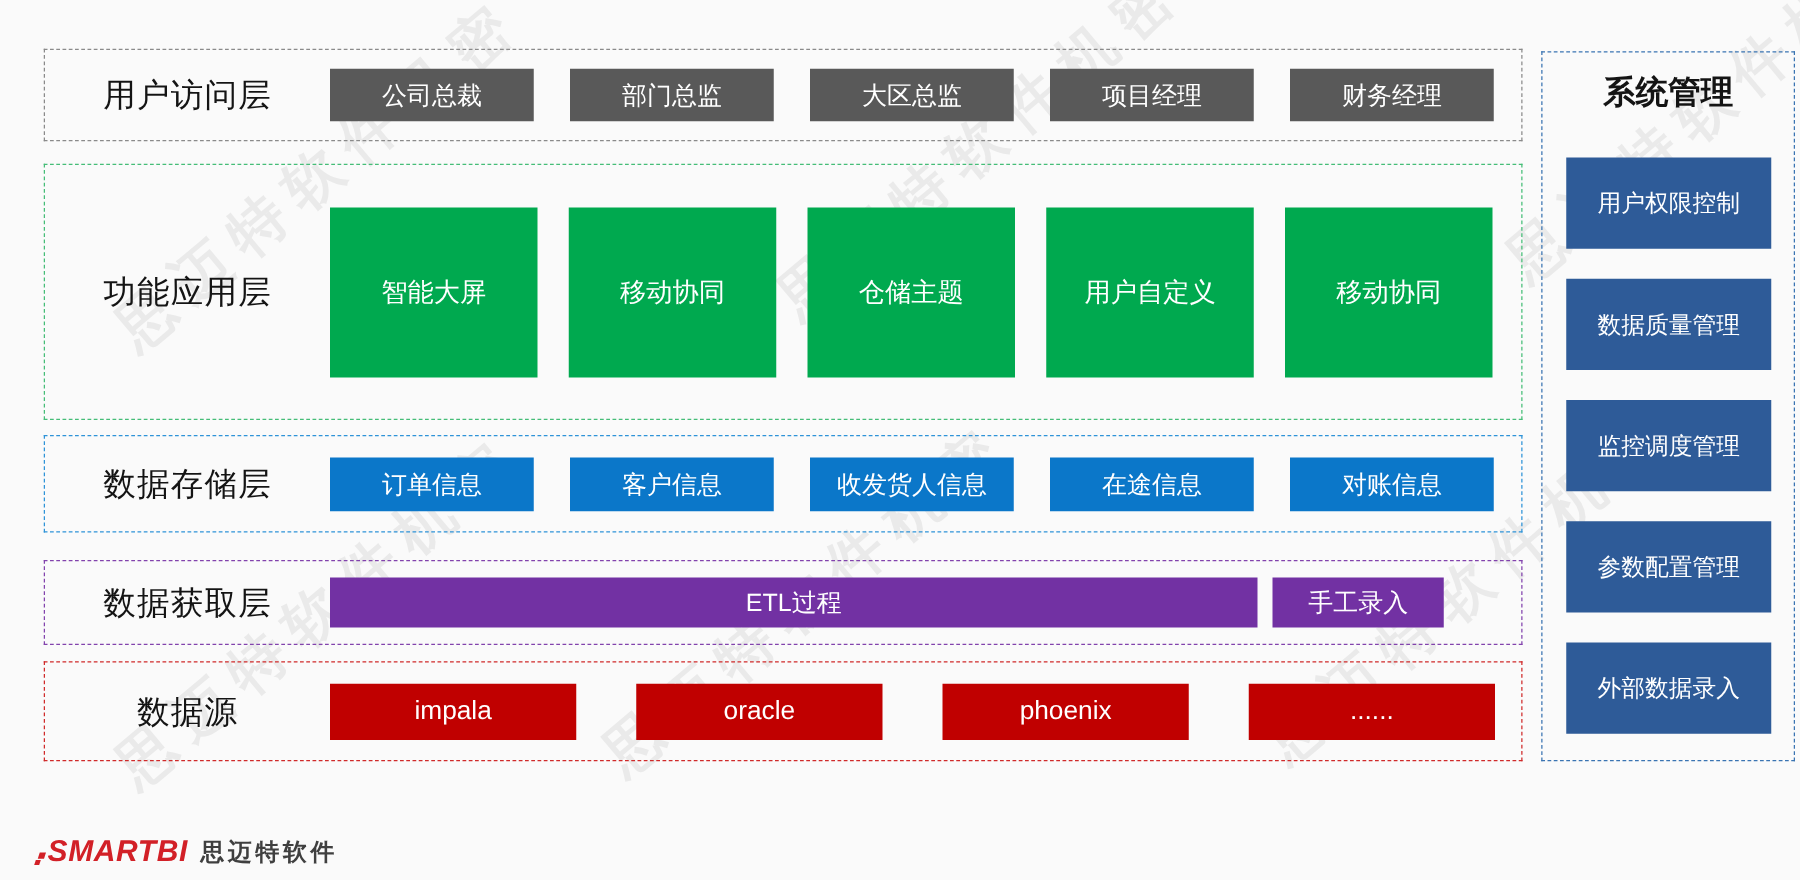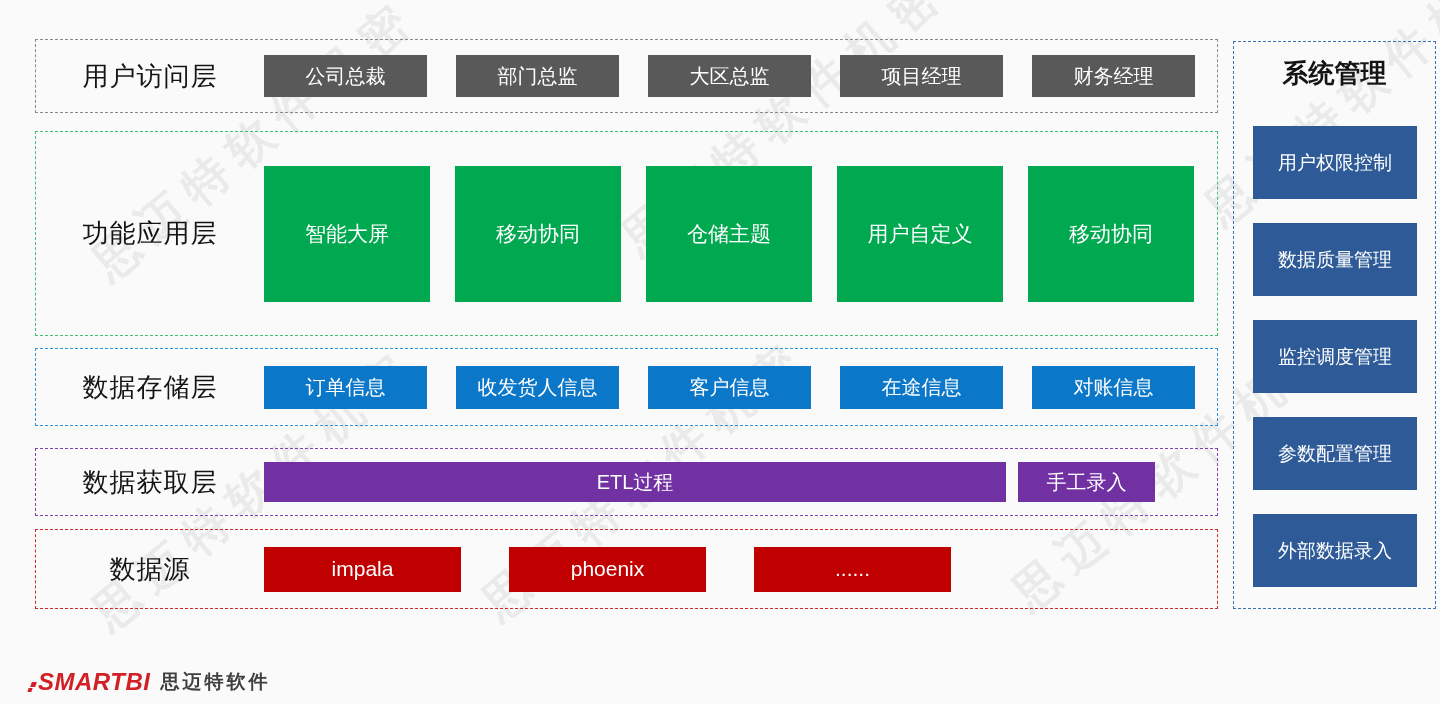--- a/index.html
+++ b/index.html
@@ -117,39 +117,40 @@
       <div class="box">仓储主题</div>
       <div class="box">用户自定义</div>
       <div class="box">移动协同</div>
     </div>
   </div>
 
   <div class="layer layer-3">
     <div class="layer-label">数据存储层</div>
     <div class="boxes">
       <div class="box">订单信息</div>
+      <div class="box">客户信息</div>
       <div class="box">收发货人信息</div>
-      <div class="box">客户信息</div>
       <div class="box">在途信息</div>
       <div class="box">对账信息</div>
     </div>
   </div>
 
   <div class="layer layer-4">
     <div class="layer-label">数据获取层</div>
     <div class="boxes">
       <div class="box box-wide">ETL过程</div>
       <div class="box box-narrow">手工录入</div>
     </div>
   </div>
 
   <div class="layer layer-5">
     <div class="layer-label">数据源</div>
     <div class="boxes">
       <div class="box">impala</div>
+      <div class="box">oracle</div>
       <div class="box">phoenix</div>
       <div class="box">......</div>
     </div>
   </div>
 
   <div class="panel">
     <div class="panel-title">系统管理</div>
     <div class="panel-boxes">
       <div class="panel-box">用户权限控制</div>
       <div class="panel-box">数据质量管理</div>

